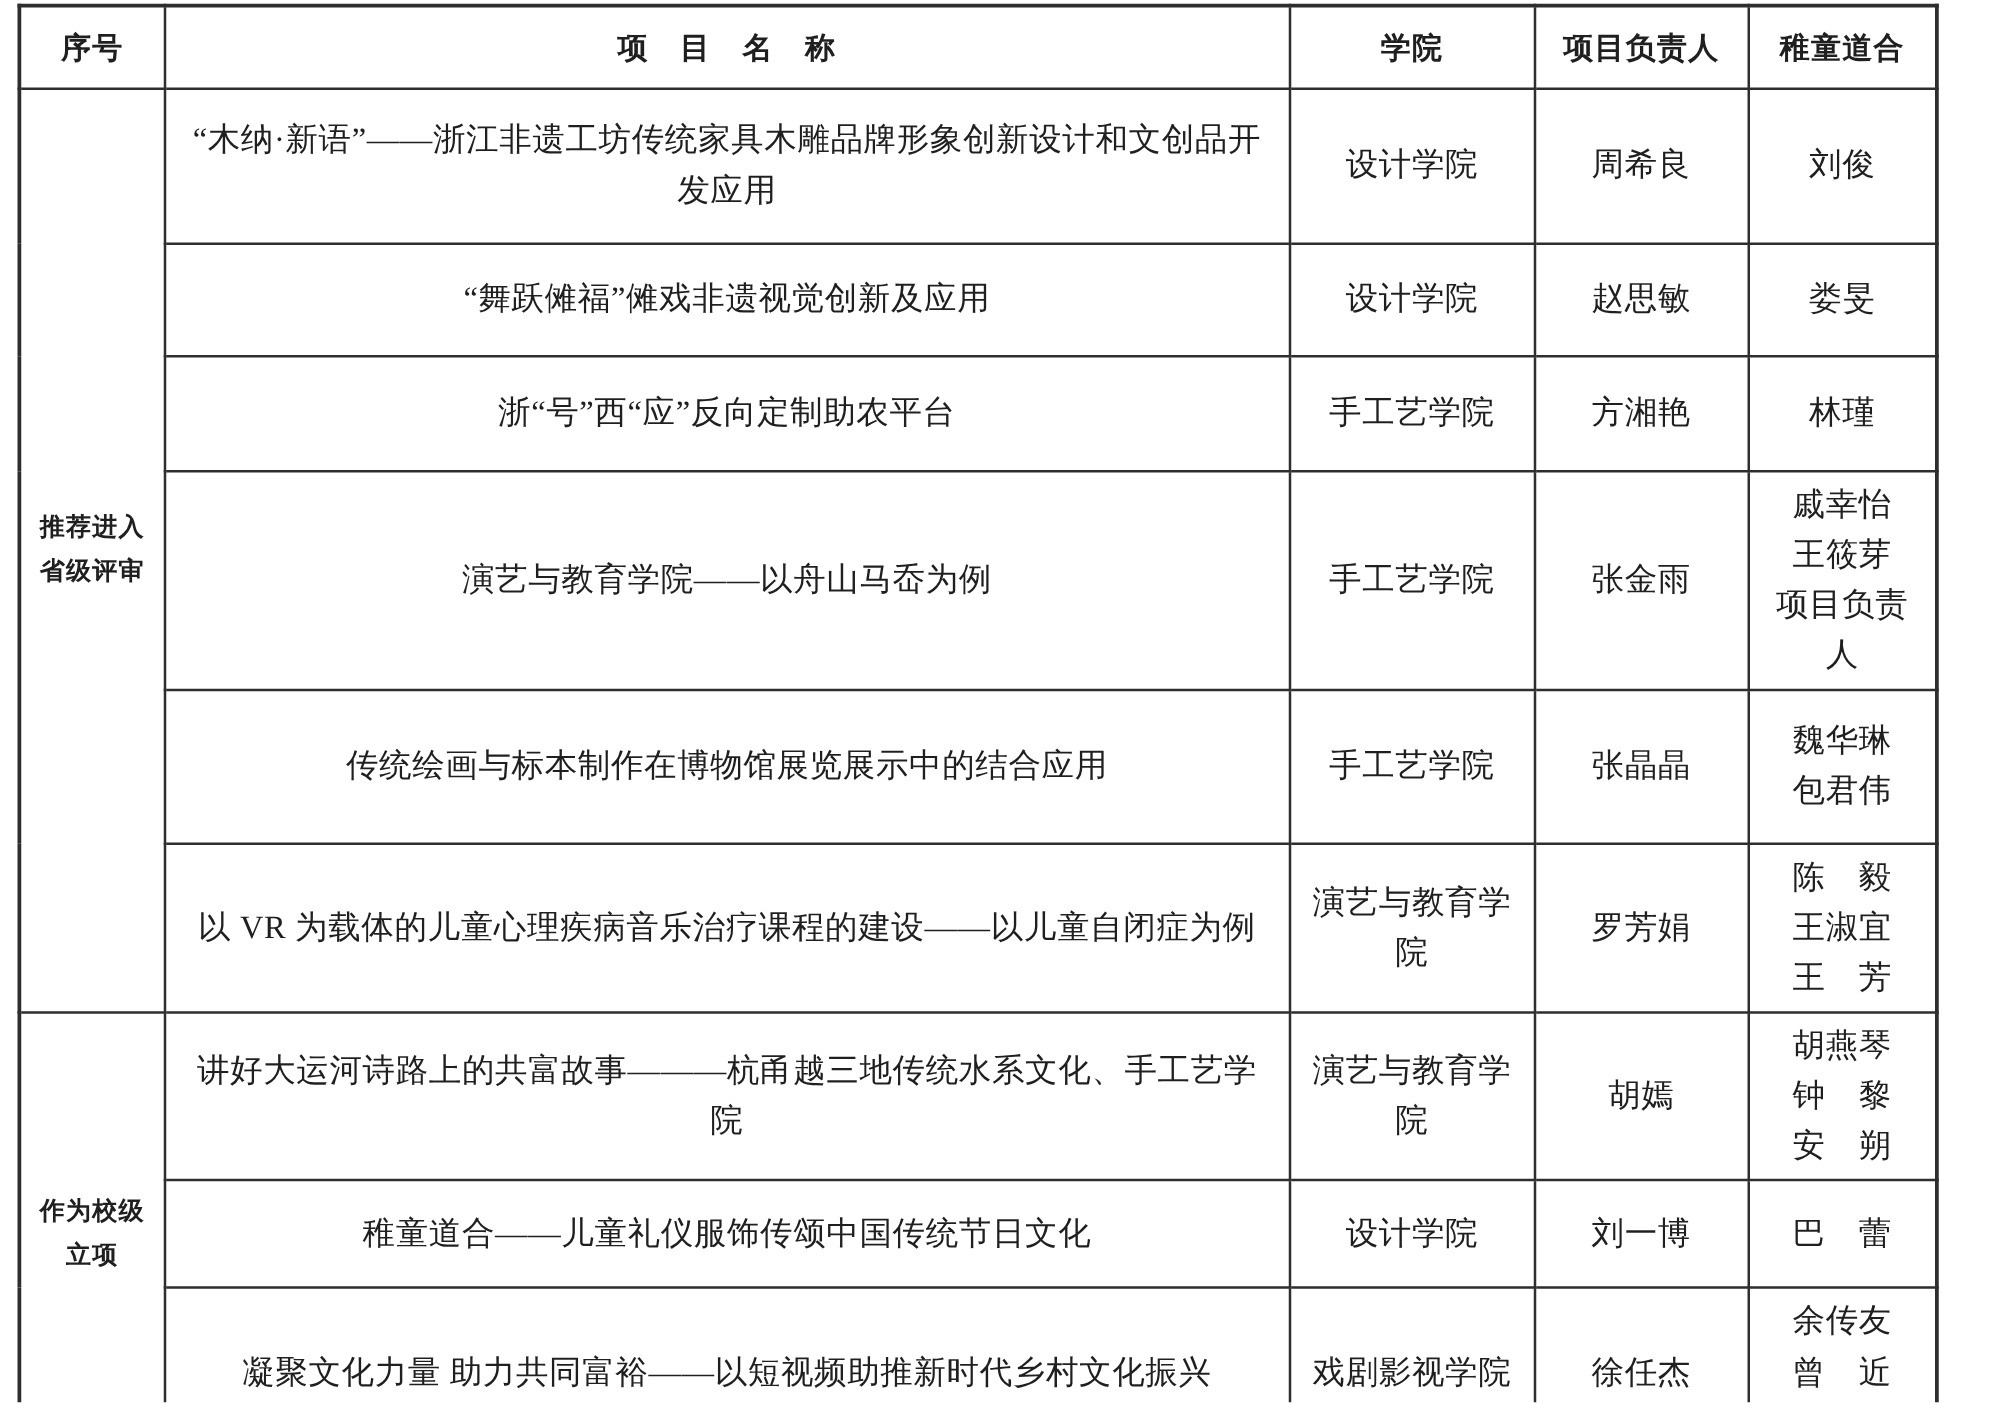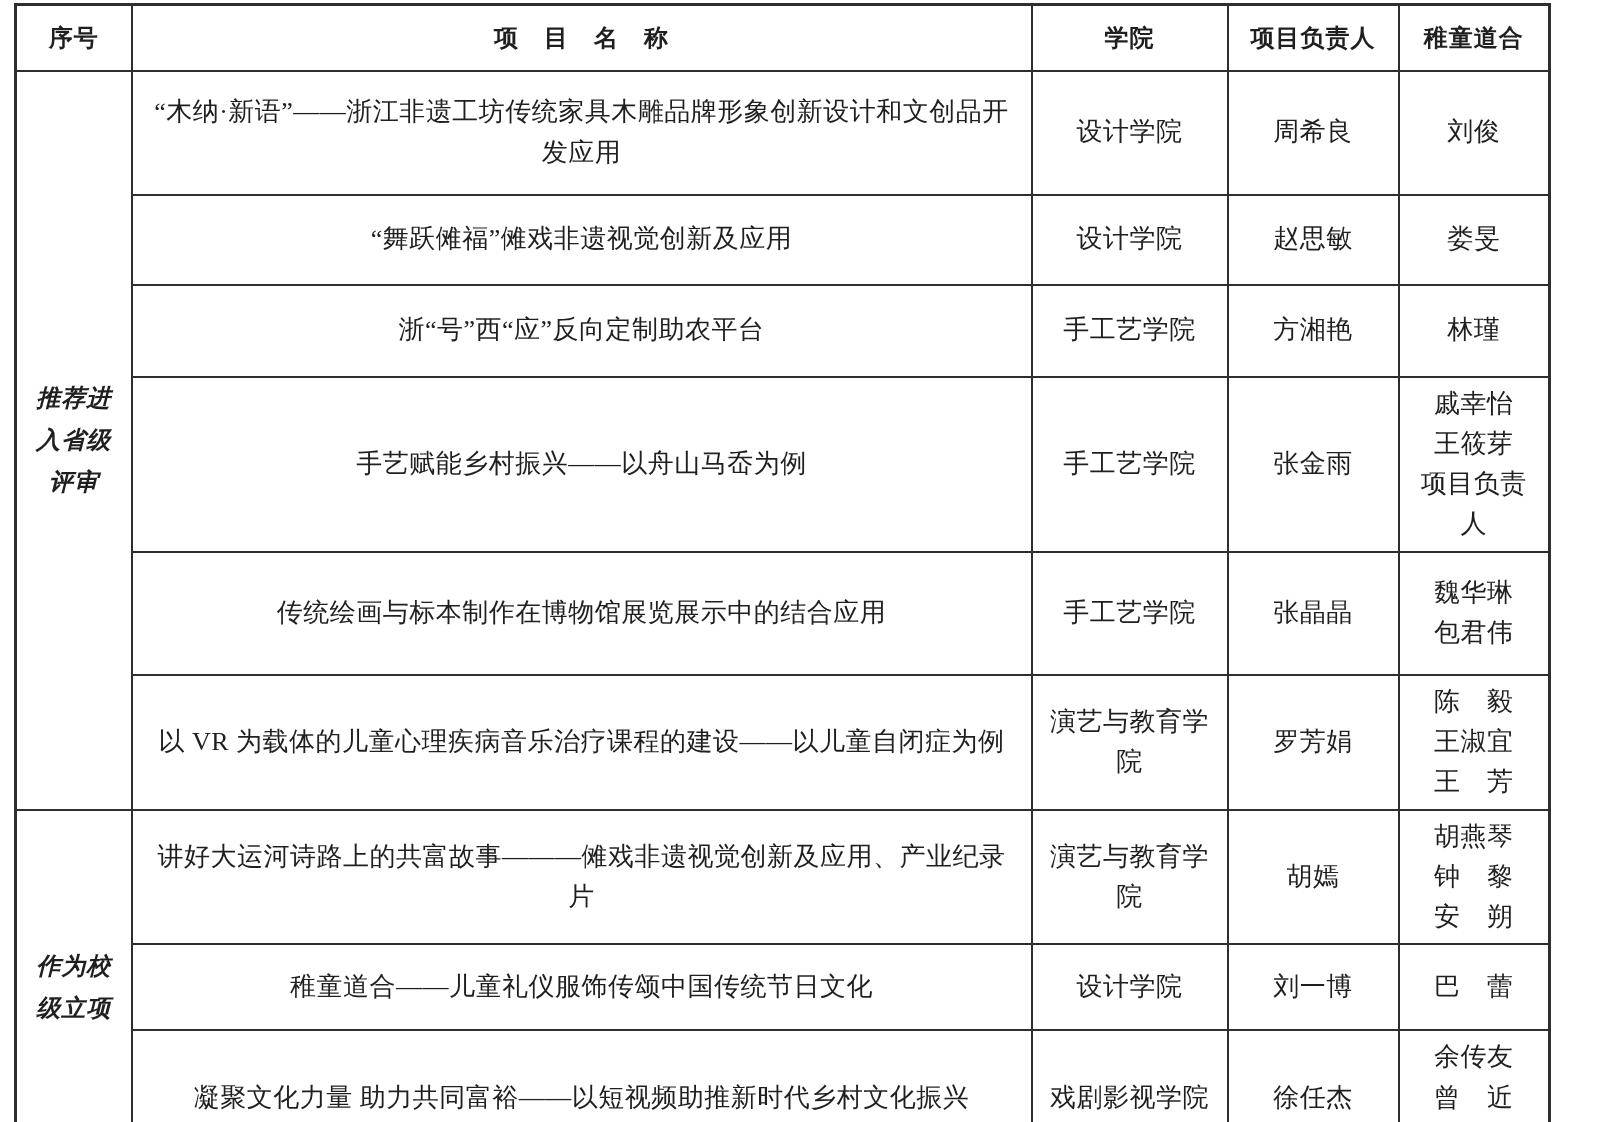--- a/index.html
+++ b/index.html
@@ -43,26 +43,25 @@
   }
   tbody td {
     font-size: 26px;
     text-align: center;
     vertical-align: middle;
     padding: 6px 12px;
     line-height: 1.55;
     letter-spacing: 0.5px;
   }
   td.group-label {
-    font-size: 24px;
+    font-size: 20px;
     font-weight: bold;
     line-height: 1.75;
     padding: 6px 10px;
     letter-spacing: 1px;
-    font-style: italic;
   }
   td.title-cell {
     padding: 18px 14px;
   }
   td.teachers-cell, td.college-cell, td.leader-cell {
     white-space: pre-line;
   }
 </style>
 </head>
 <body>
@@ -99,21 +98,21 @@
         <td class="leader-cell">赵思敏</td>
         <td class="teachers-cell">娄旻</td>
       </tr>
       <tr style="height:92px">
         <td class="title-cell">浙“号”西“应”反向定制助农平台</td>
         <td class="college-cell">手工艺学院</td>
         <td class="leader-cell">方湘艳</td>
         <td class="teachers-cell">林瑾</td>
       </tr>
       <tr style="height:121px">
-        <td class="title-cell">手艺赋能乡村振兴——以舟山马岙为例</td>
+        <td class="title-cell">演艺与教育学院——以舟山马岙为例</td>
         <td class="college-cell">手工艺学院</td>
         <td class="leader-cell">张金雨</td>
         <td class="teachers-cell">戚幸怡
 王筱芽
 项目负责人</td>
       </tr>
       <tr style="height:123px">
         <td class="title-cell">传统绘画与标本制作在博物馆展览展示中的结合应用</td>
         <td class="college-cell">手工艺学院</td>
         <td class="leader-cell">张晶晶</td>
@@ -123,21 +122,21 @@
       <tr style="height:115px">
         <td class="title-cell">以 VR 为载体的儿童心理疾病音乐治疗课程的建设——以儿童自闭症为例</td>
         <td class="college-cell">演艺与教育学院</td>
         <td class="leader-cell">罗芳娟</td>
         <td class="teachers-cell">陈　毅
 王淑宜
 王　芳</td>
       </tr>
       <tr style="height:112px">
         <td class="group-label" rowspan="3">作为校级立项</td>
-        <td class="title-cell">讲好大运河诗路上的共富故事———傩戏非遗视觉创新及应用、产业纪录片</td>
+        <td class="title-cell">讲好大运河诗路上的共富故事———杭甬越三地传统水系文化、手工艺学院</td>
         <td class="college-cell">演艺与教育学院</td>
         <td class="leader-cell">胡嫣</td>
         <td class="teachers-cell">胡燕琴
 钟　黎
 安　朔</td>
       </tr>
       <tr style="height:86px">
         <td class="title-cell">稚童道合——儿童礼仪服饰传颂中国传统节日文化</td>
         <td class="college-cell">设计学院</td>
         <td class="leader-cell">刘一博</td>

